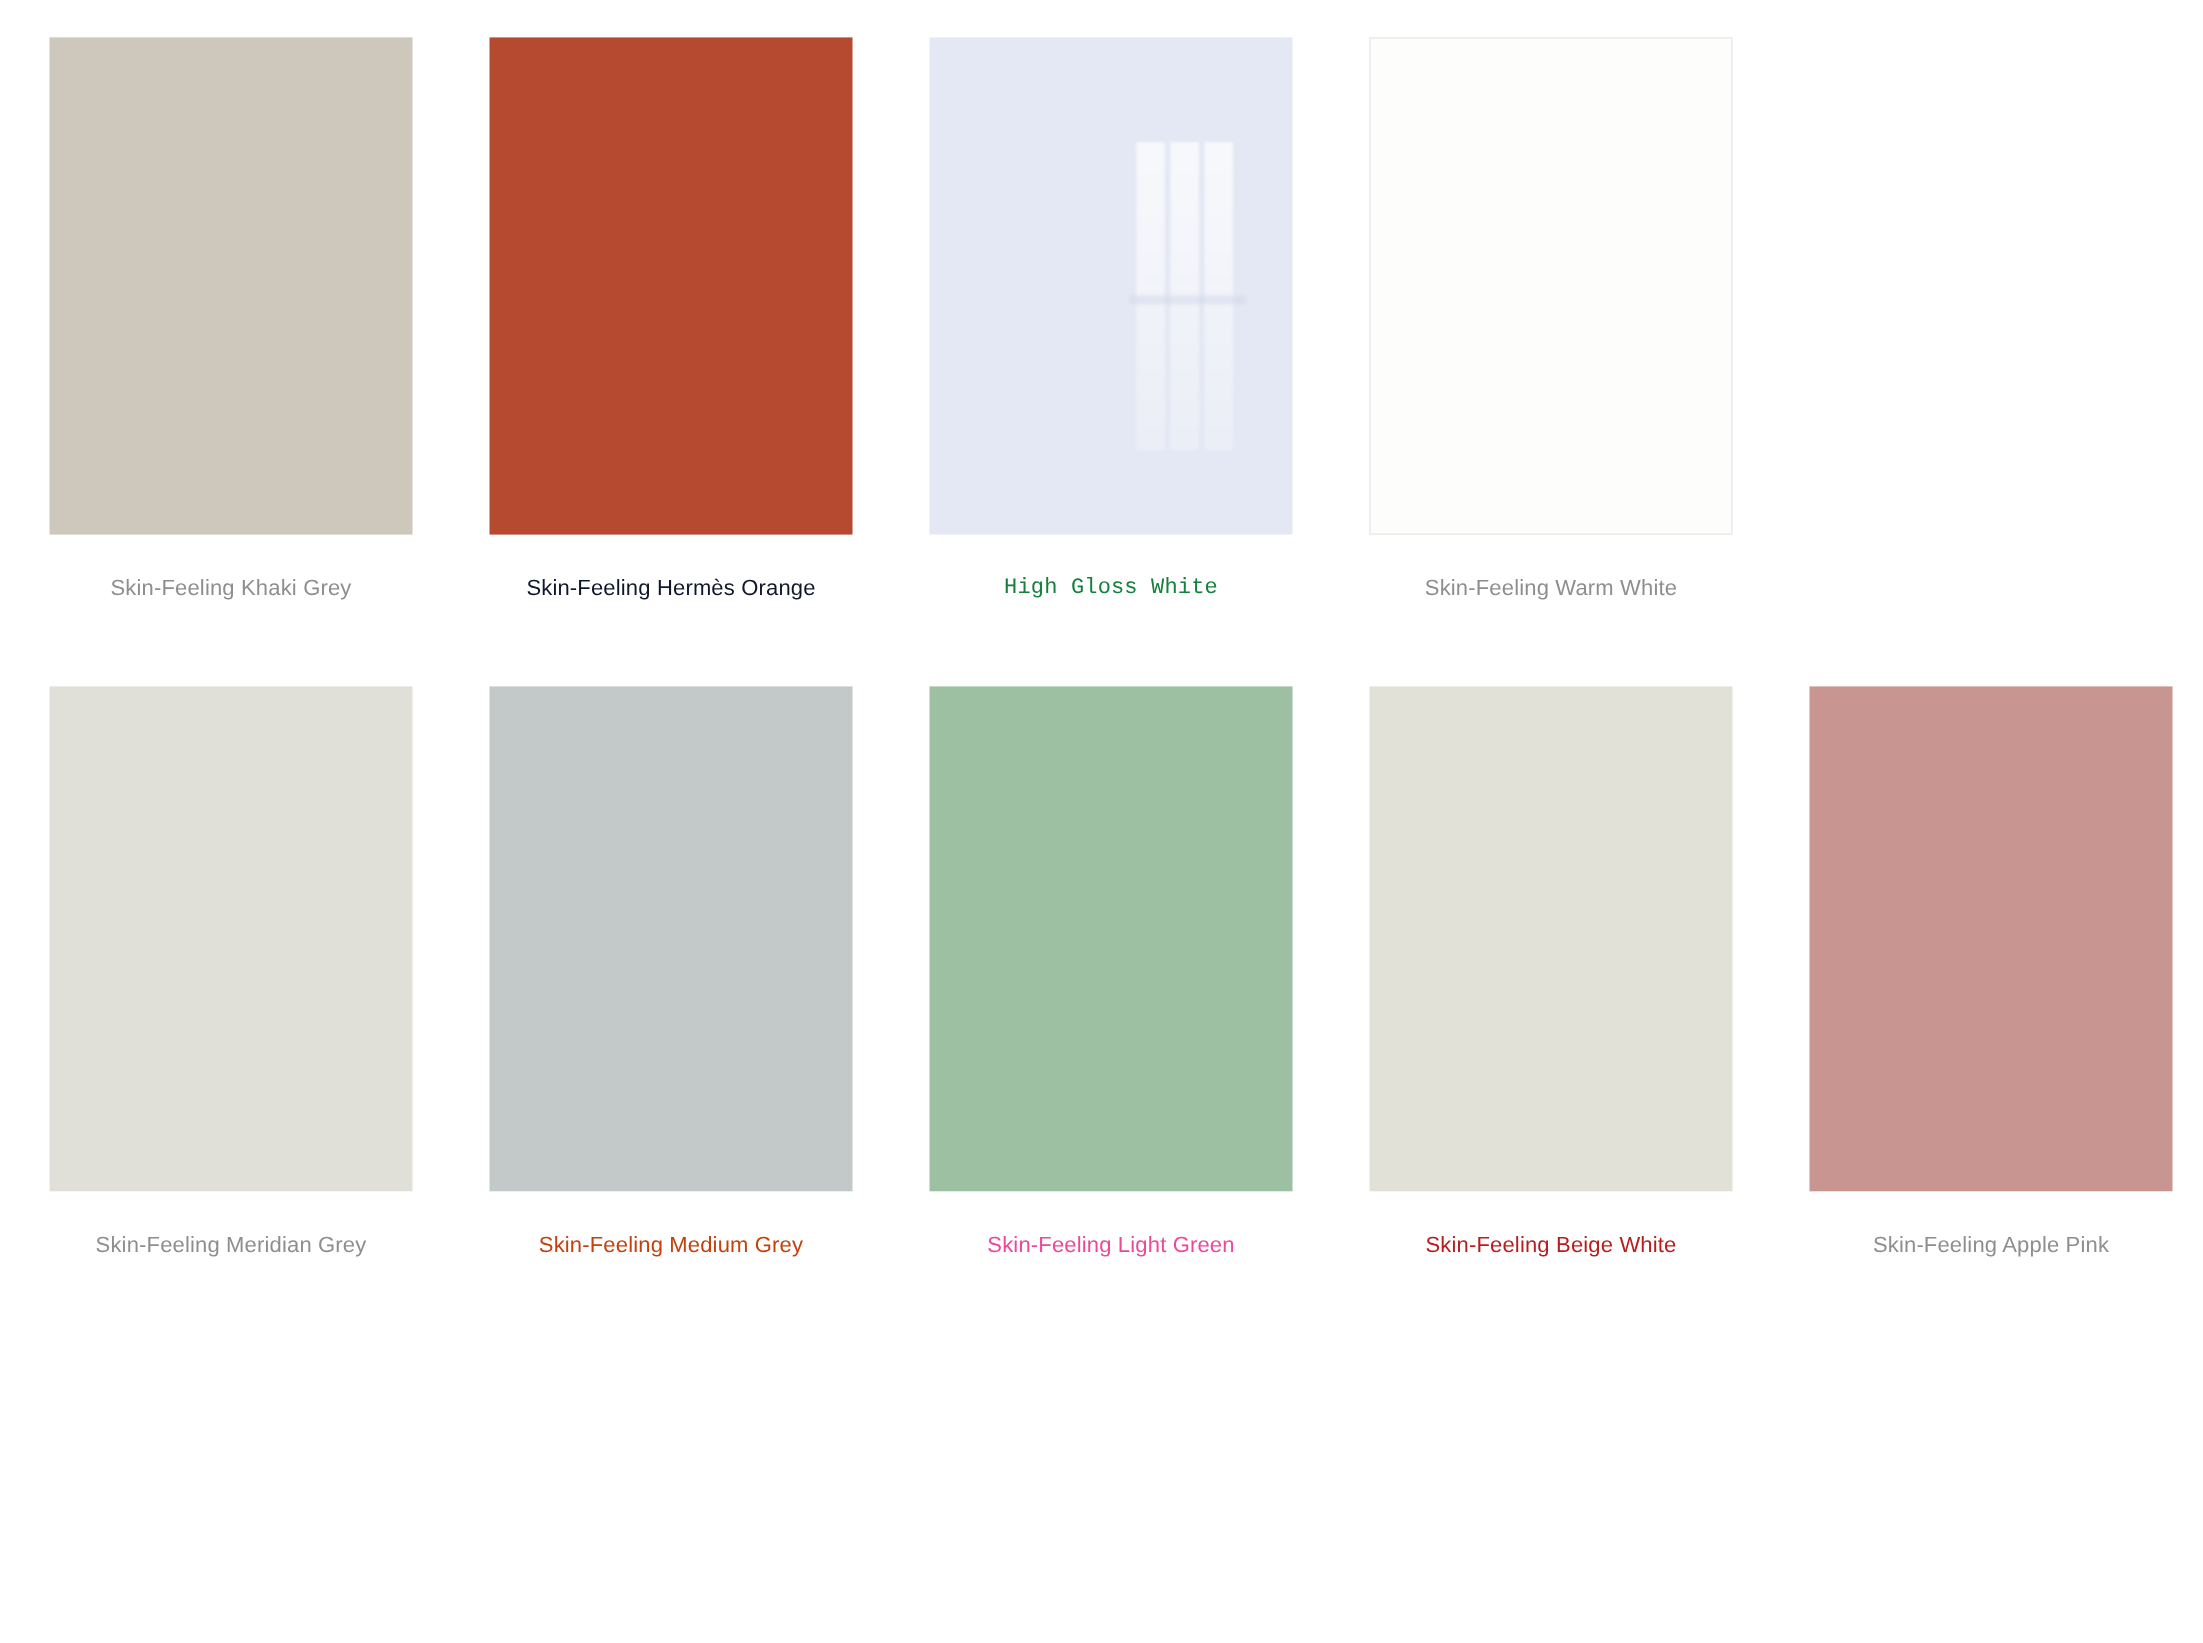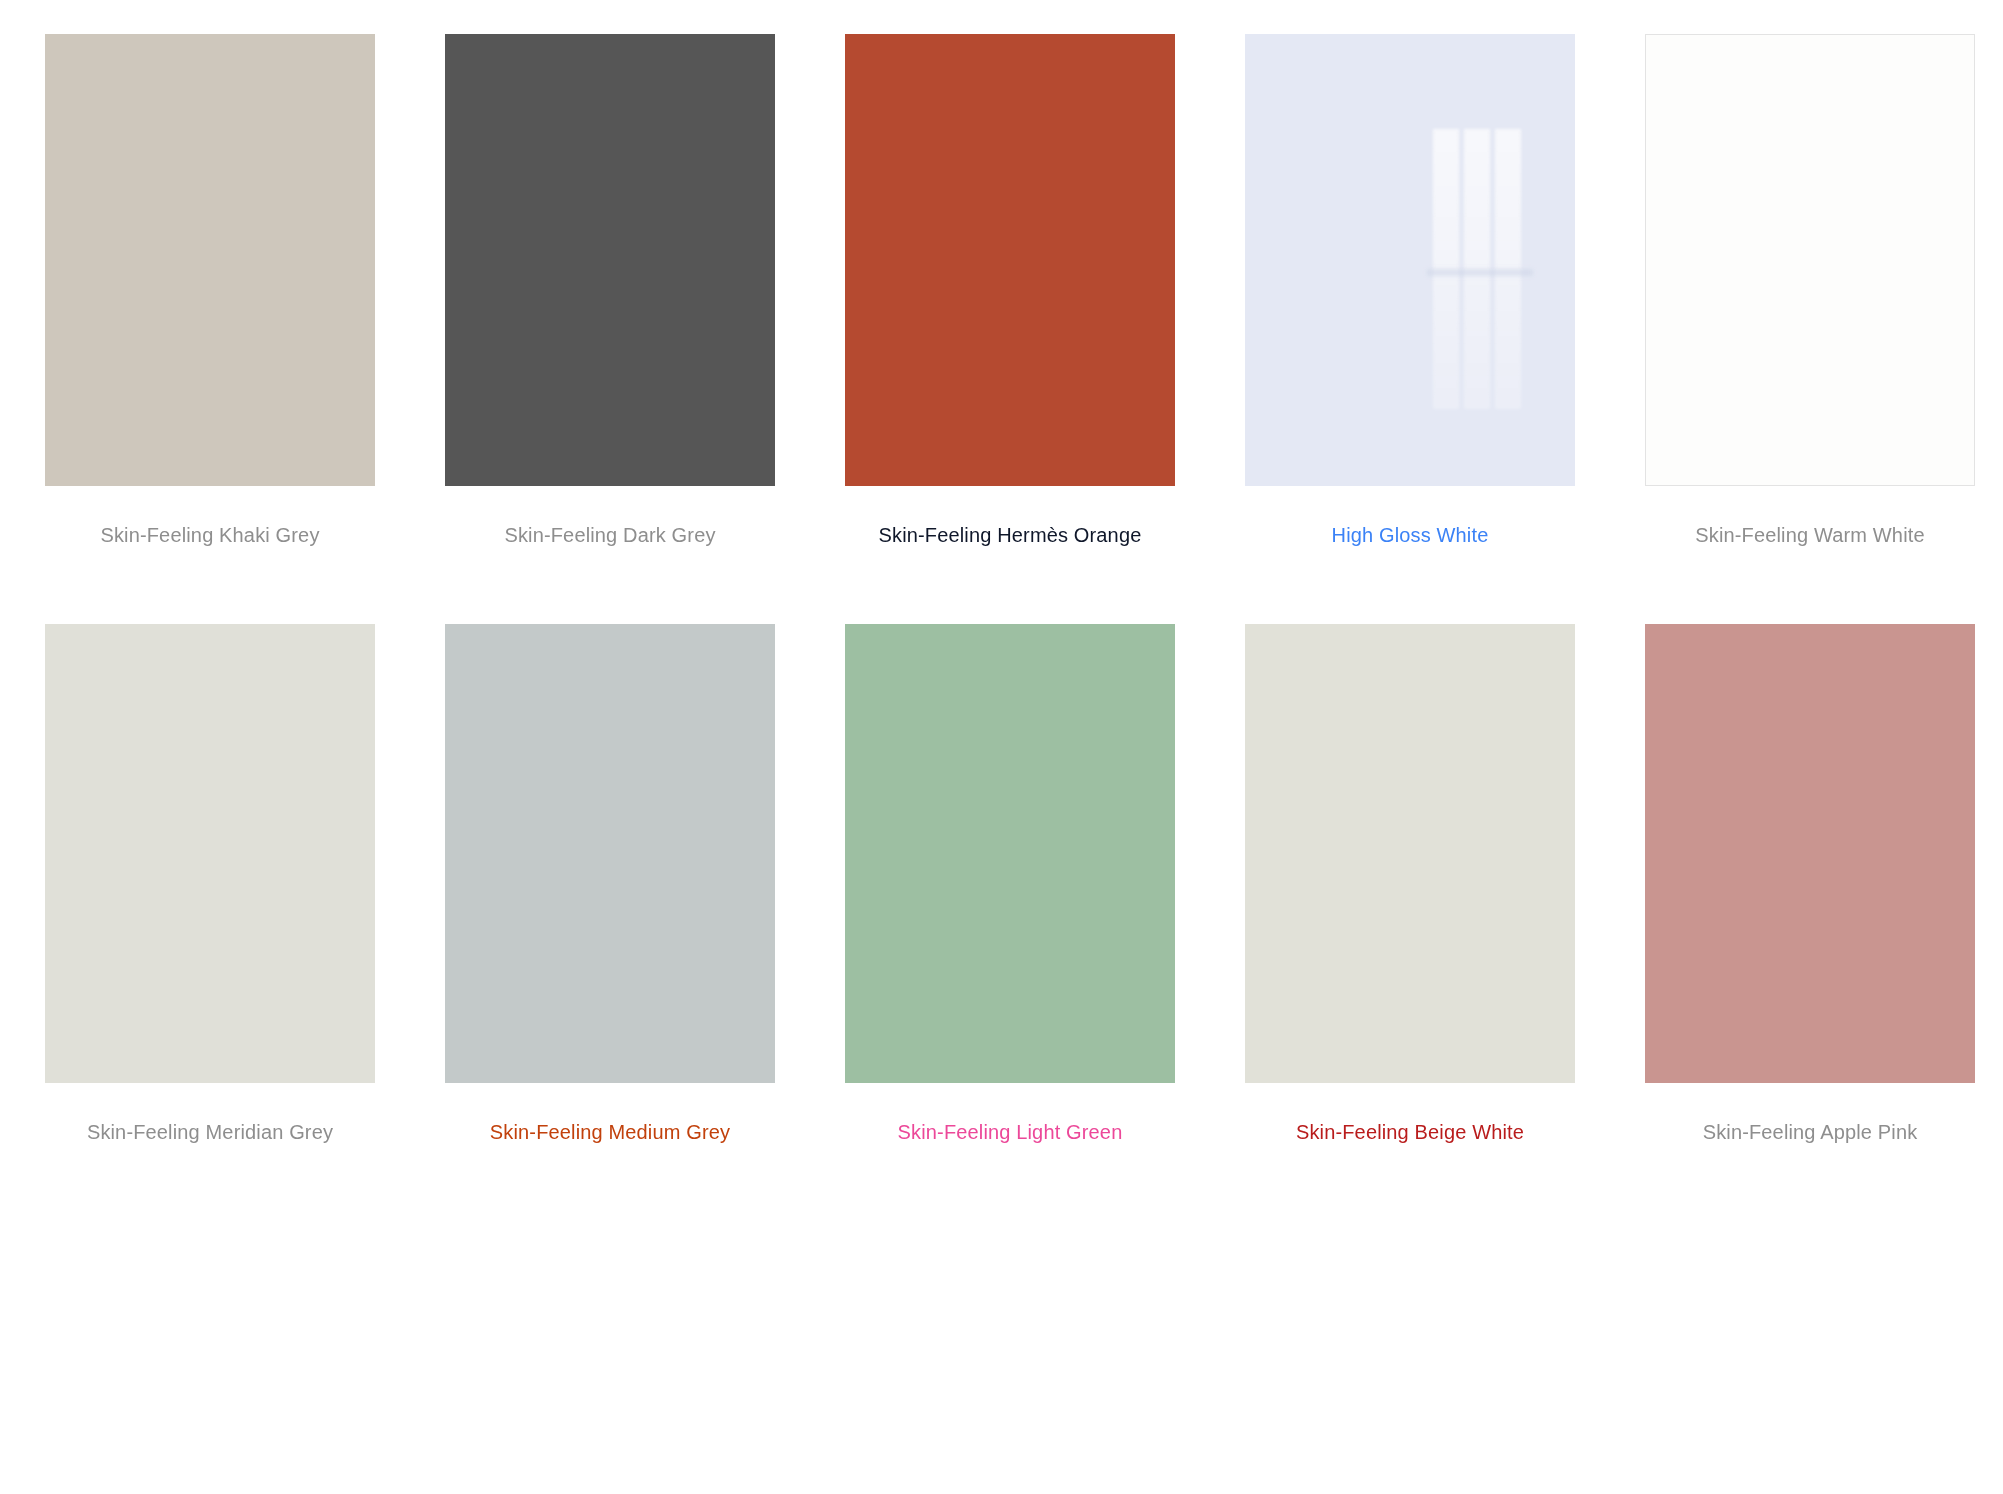--- a/index.html
+++ b/index.html
@@ -110,40 +110,36 @@
 
 <div class="palette-board" style="background: rgb(255, 255, 255);">
 
   <div class="swatch-row row-1">
 
     <div class="swatch-cell">
       <div class="swatch-chip" style="background-color: rgb(206, 199, 188);"></div>
       <div class="swatch-label" style="color: rgb(142, 142, 142);">Skin-Feeling Khaki Grey</div>
     </div>
 
-    <div class="swatch-cell">
-      <div class="swatch-chip" style="background-color: rgb(86, 86, 86);"></div>
-      <div class="swatch-label" style="color: rgb(142, 142, 142);">Skin-Feeling Dark Grey</div>
-    </div>
 
     <div class="swatch-cell">
       <div class="swatch-chip" style="background-color: rgb(181, 74, 48);"></div>
       <div class="swatch-label" style="color: #0f172a;">Skin-Feeling Hermès Orange</div>
     </div>
 
     <div class="swatch-cell">
       <div class="swatch-chip" style="background-color: rgb(228, 232, 244);">
         <div class="gloss-reflection">
           <div class="gloss-pane"></div>
           <div class="gloss-pane"></div>
           <div class="gloss-pane"></div>
           <div class="gloss-crossbar"></div>
         </div>
       </div>
-      <div class="swatch-label" style="color: #3b82f6;">High Gloss White</div>
+      <div class="swatch-label" style="color: #15803d; font-family: Liberation Mono, monospace;">High Gloss White</div>
     </div>
 
     <div class="swatch-cell">
       <div class="swatch-chip has-border" style="background-color: rgb(253, 253, 252);"></div>
       <div class="swatch-label" style="color: rgb(142, 142, 142);">Skin-Feeling Warm White</div>
     </div>
 
   </div>
 
   <div class="swatch-row row-2">

